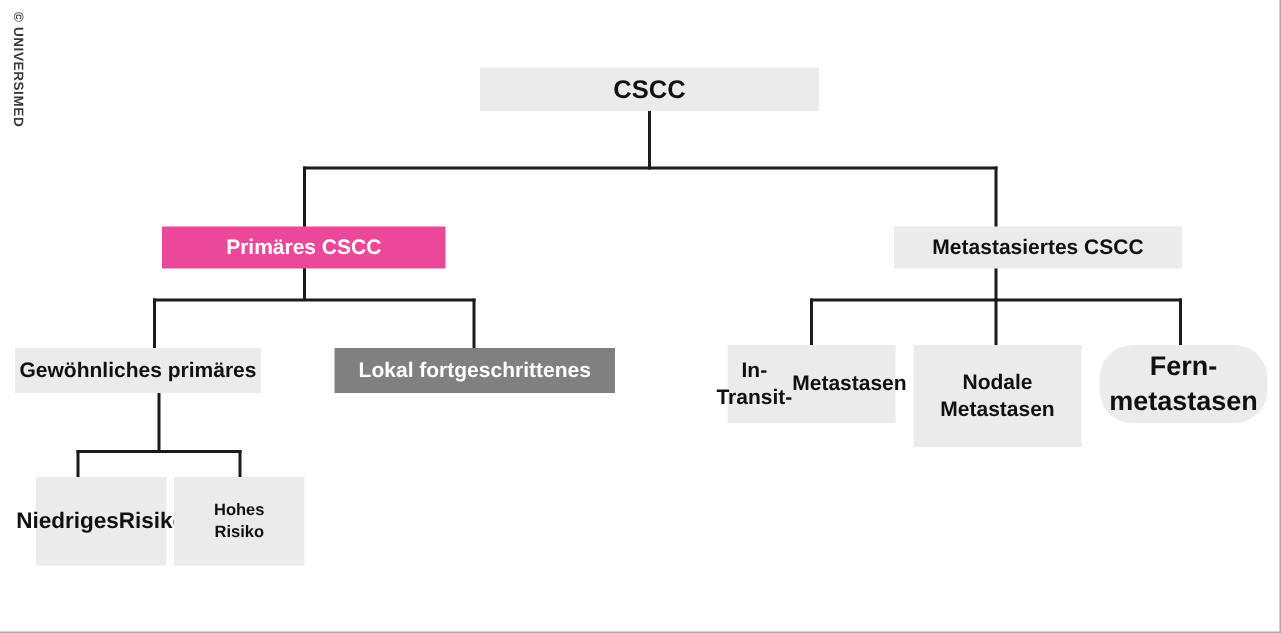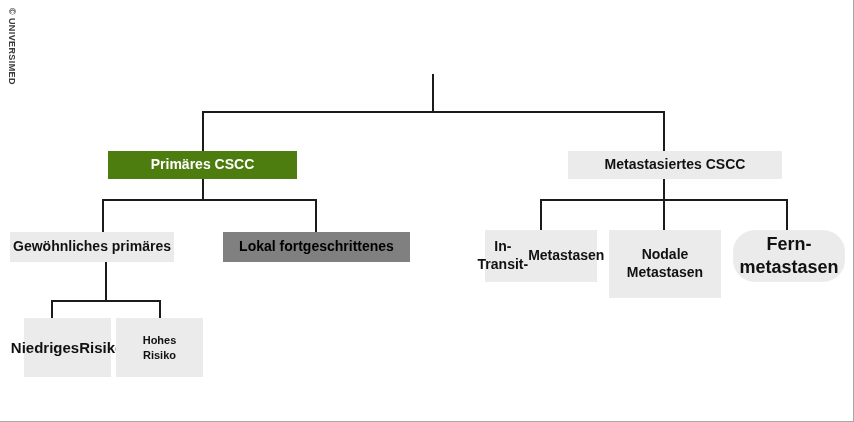--- a/index.html
+++ b/index.html
@@ -41,26 +41,26 @@
     text-align: center;
     font-weight: bold;
     line-height: 1.28;
     z-index: 2;
   }
   .node.gray {
     background: #ebebeb;
     color: #111111;
   }
   .node.teal {
-    background: #4d7c0f;
+    background: #ec4899;
     color: #ffffff;
   }
   .node.darkgray {
     background: #808080;
-    color: #000000;
+    color: #ffffff;
   }
   .connector {
     position: absolute;
     background: #1b1b1b;
     z-index: 1;
   }
   .v { width: 2px; }
   .h { height: 2px; }
 </style>
 </head>
@@ -84,26 +84,29 @@
   <div class="connector h" style="left:540px; top:199px; width:248px;"></div>
   <div class="connector v" style="left:540px; top:199px; height:33px;"></div>
   <div class="connector v" style="left:663px; top:199px; height:33px;"></div>
   <div class="connector v" style="left:786px; top:199px; height:33px;"></div>
 
   <div class="connector v" style="left:105px; top:262px; height:39px;"></div>
   <div class="connector h" style="left:51px; top:300px; width:110px;"></div>
   <div class="connector v" style="left:51px; top:300px; height:19px;"></div>
   <div class="connector v" style="left:159px; top:300px; height:19px;"></div>
 
+  <div class="node gray" style="left:320px; top:45px; width:226px; height:29px; font-size:17px;">
+    <span>CSCC</span>
+  </div>
 
   <div class="node teal" style="left:108px; top:151px; width:189px; height:28px; font-size:14px;">
     <span>Primäres CSCC</span>
   </div>
 
-  <div class="node gray" style="left:568px; top:151px; width:214px; height:28px; font-size:14px;align-items:center;">
+  <div class="node gray" style="left:596px; top:151px; width:192px; height:28px; font-size:14px;align-items:center;">
     <span>Metastasiertes CSCC</span>
   </div>
 
   <div class="node gray" style="left:10px; top:232px; width:164px; height:30px; font-size:14px;">
     <span>Gewöhnliches primäres</span>
   </div>
 
   <div class="node darkgray" style="left:223px; top:232px; width:187px; height:30px; font-size:14px;">
     <span>Lokal fortgeschrittenes</span>
   </div>

